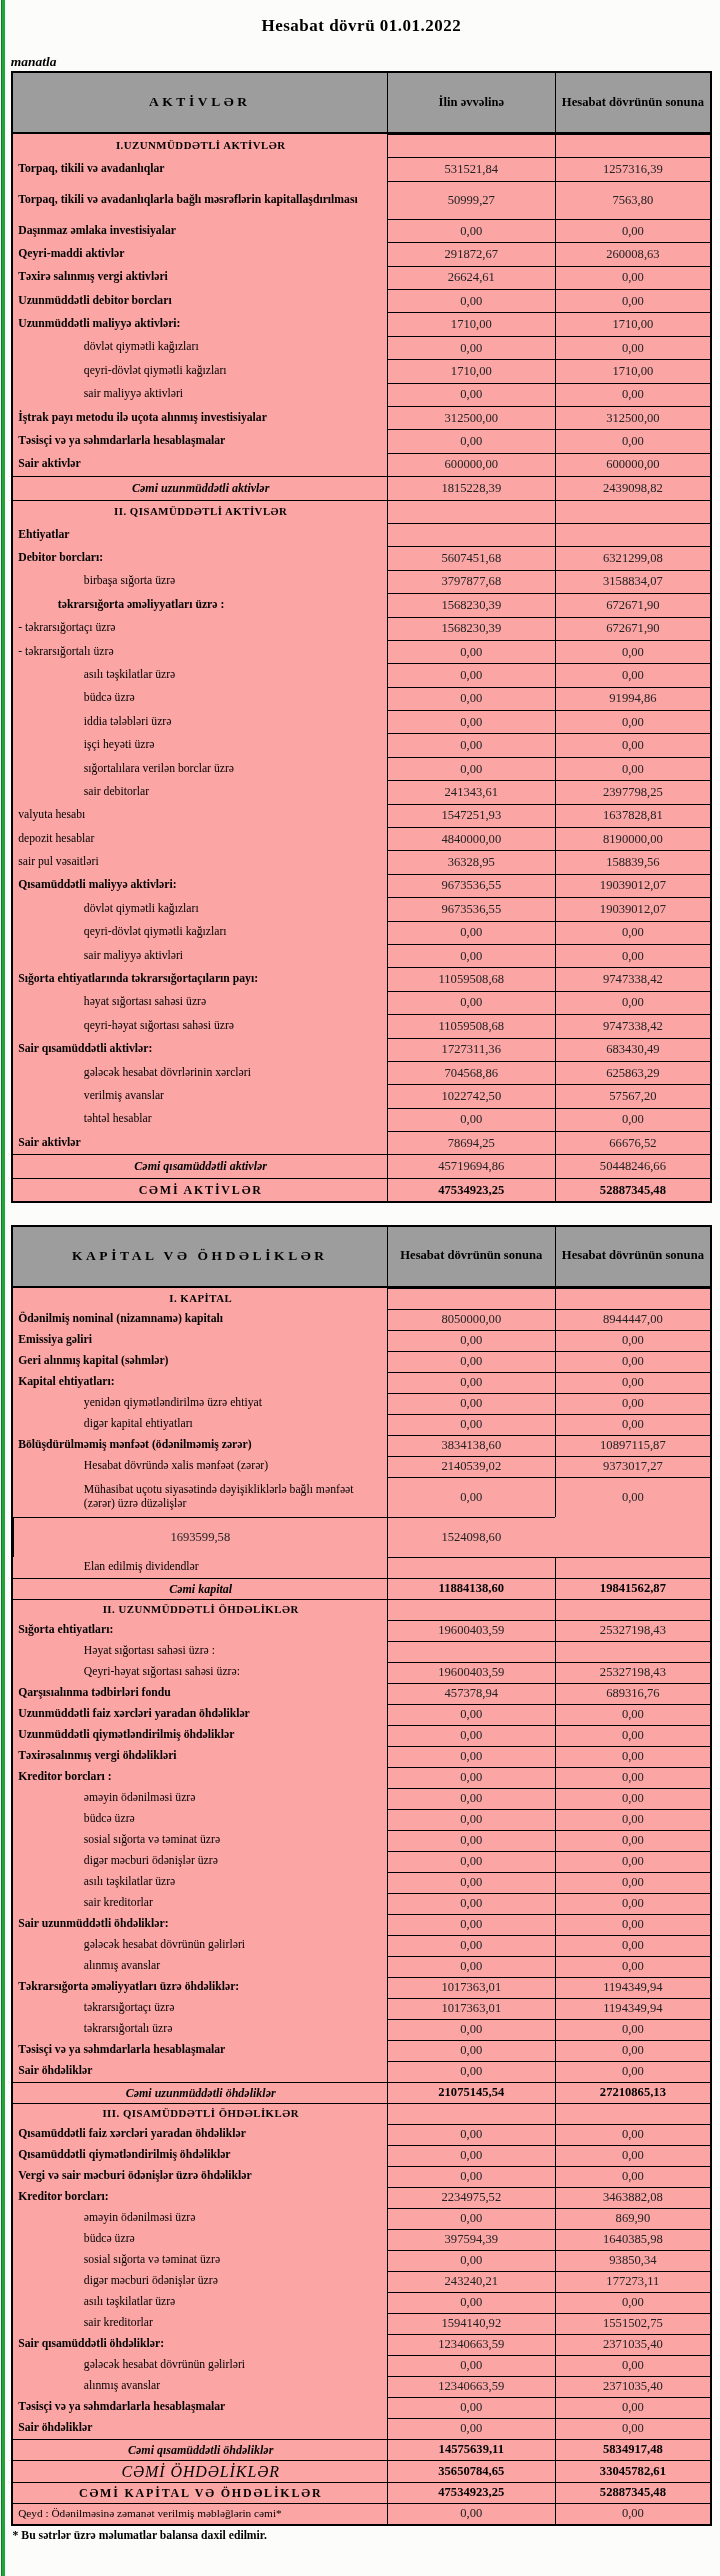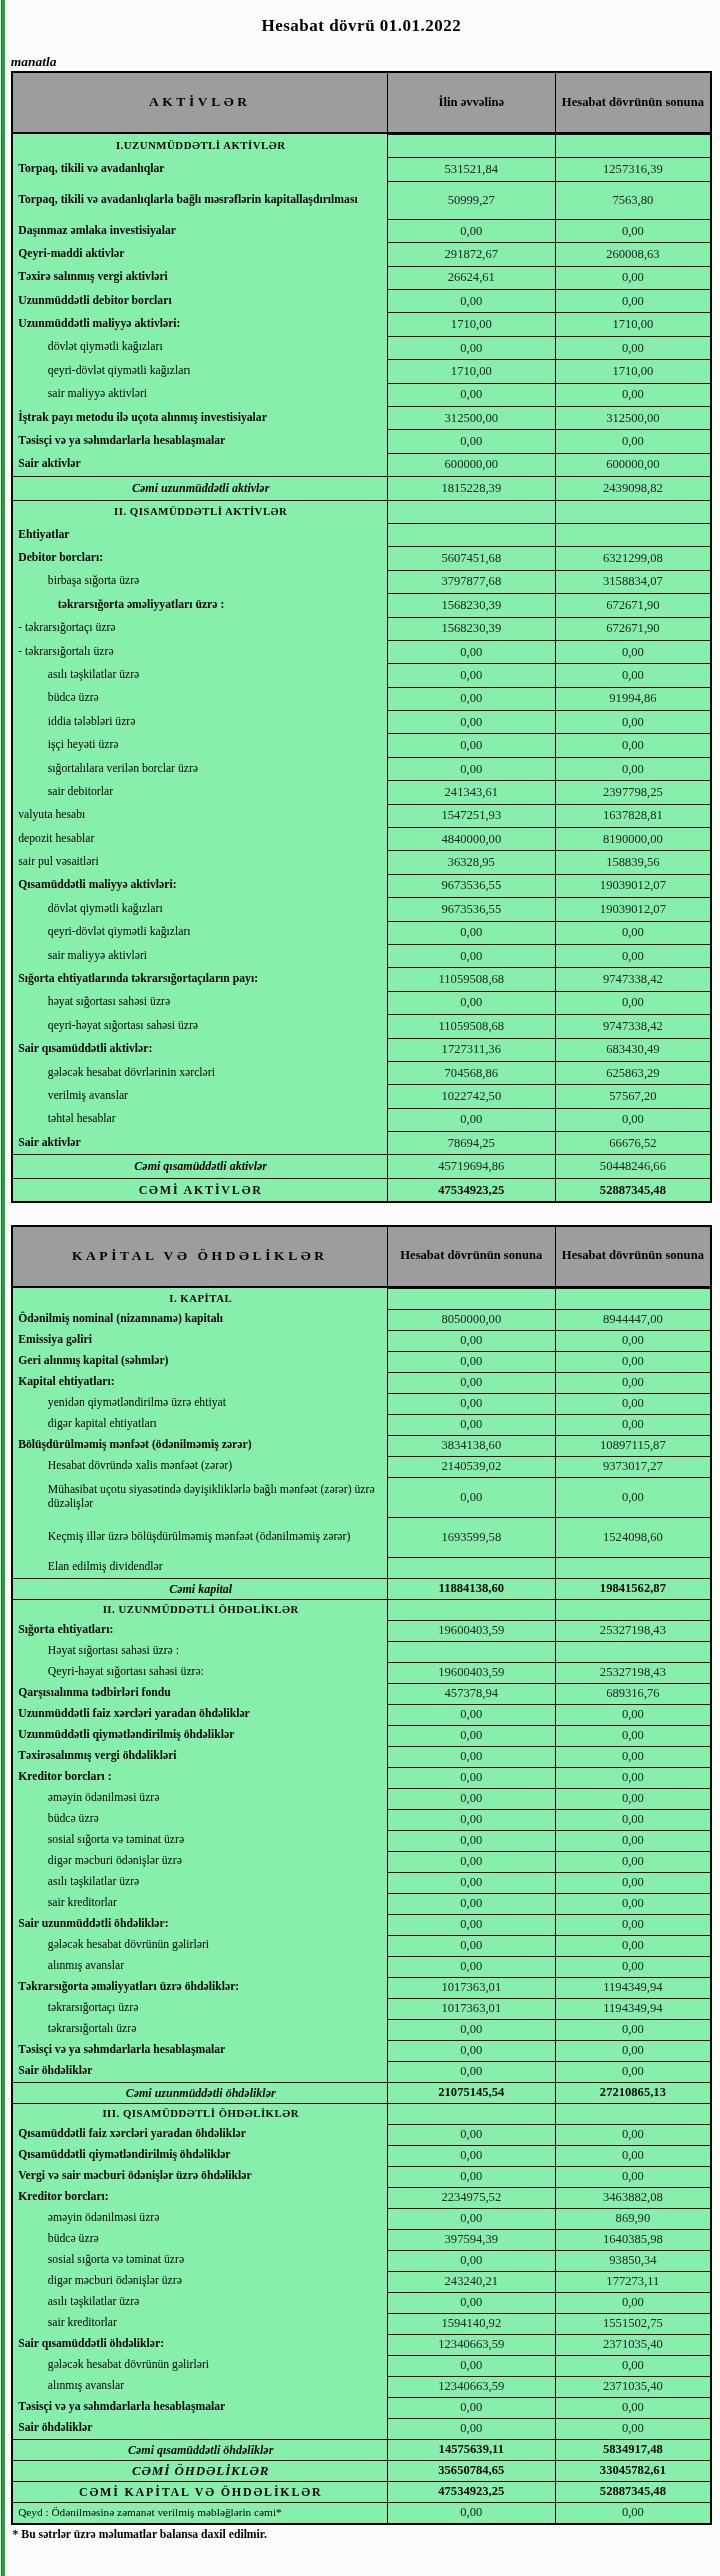--- a/index.html
+++ b/index.html
@@ -20,21 +20,21 @@
     text-align:center;font-weight:bold;font-size:17px;
     margin:7.2px 0 0 0;letter-spacing:0.5px;
   }
   .manatla{
     text-align:left;padding-right:47px;
     font-style:italic;font-weight:bold;font-size:13.5px;
     margin-top:18px;margin-bottom:0.9px;
   }
   .tbl{
     border:2.7px solid #000;
-    background:#86efac;
+    background:#fca5a5;
   }
   .tbl.t1{margin-bottom:21.6px;}
   .thead{
     display:grid;grid-template-columns:374px 168px 1fr;
     background:#9d9d9d;border-bottom:2.7px solid #000;
   }
   .th{
     display:flex;align-items:center;justify-content:center;
     font-weight:bold;min-height:59px;text-align:center;
     box-sizing:border-box;padding:1.8px 5.4px;line-height:1.25;
@@ -52,26 +52,26 @@
     border-left:1.8px solid #000;border-top:1.8px solid #000;
     display:flex;align-items:center;justify-content:center;
     text-align:center;font-size:12.6px;color:#222;
     box-sizing:border-box;min-height:23.4px;padding:0 1.8px;
   }
   .row:first-child .val{border-top:0;}
   .row.sep .lbl{border-top:1.8px solid #000;}
   .val.b{font-weight:bold;color:#000;}
   .row.sec .lbl{justify-content:center;font-weight:bold;font-size:10.8px;letter-spacing:0.5px;}
   .row.m .lbl{font-weight:bold;}
-  .row.s .lbl{padding-left:35px;}
+  .row.s .lbl{padding-left:71px;}
   .row.s2 .lbl{}
   .row.sb .lbl{padding-left:45px;font-weight:bold;}
   .row.tot .lbl{justify-content:center;font-weight:bold;font-style:italic;font-size:12px;}
   .row.gr .lbl{justify-content:center;font-weight:bold;font-size:12px;letter-spacing:1.8px;}
-  .row.gri .lbl{justify-content:center;font-weight:bold;font-style:italic;font-size:13px;letter-spacing:0.9px;}
+  .row.gri .lbl{justify-content:center;font-weight:normal;font-style:italic;font-size:16px;letter-spacing:0.9px;}
   .row.note .lbl{font-size:11.3px;}
   .row.h2 .lbl,.row.h2 .val{min-height:38px;}
   .tbl.t2 .lbl,.tbl.t2 .val{min-height:21px;}
   .tbl.t2 .row.h2 .lbl,.tbl.t2 .row.h2 .val{min-height:40px;}
   .footnote{font-size:11.7px;font-weight:bold;margin:3.6px 0 0 1.8px;}
 </style>
 </head>
 <body>
 
 <div class="green-edge"></div>
@@ -362,21 +362,20 @@
           <div class="lbl">Hesabat dövründə xalis mənfəət (zərər)</div>
           <div class="val">2140539,02</div>
           <div class="val">9373017,27</div>
         </div>
         <div class="row s h2">
           <div class="lbl">Mühasibat uçotu siyasətində dəyişikliklərlə bağlı mənfəət (zərər) üzrə düzəlişlər</div>
           <div class="val">0,00</div>
           <div class="val">0,00</div>
         </div>
         <div class="row s h2">
-          <div class="lbl">Keçmiş illər üzrə bölüşdürülməmiş mənfəət (ödənilməmiş zərər)</div>
           <div class="val">1693599,58</div>
           <div class="val">1524098,60</div>
         </div>
         <div class="row s">
           <div class="lbl">Elan edilmiş dividendlər</div>
           <div class="val"></div>
           <div class="val"></div>
         </div>
         <div class="row tot sep">
           <div class="lbl">Cəmi kapital</div>

